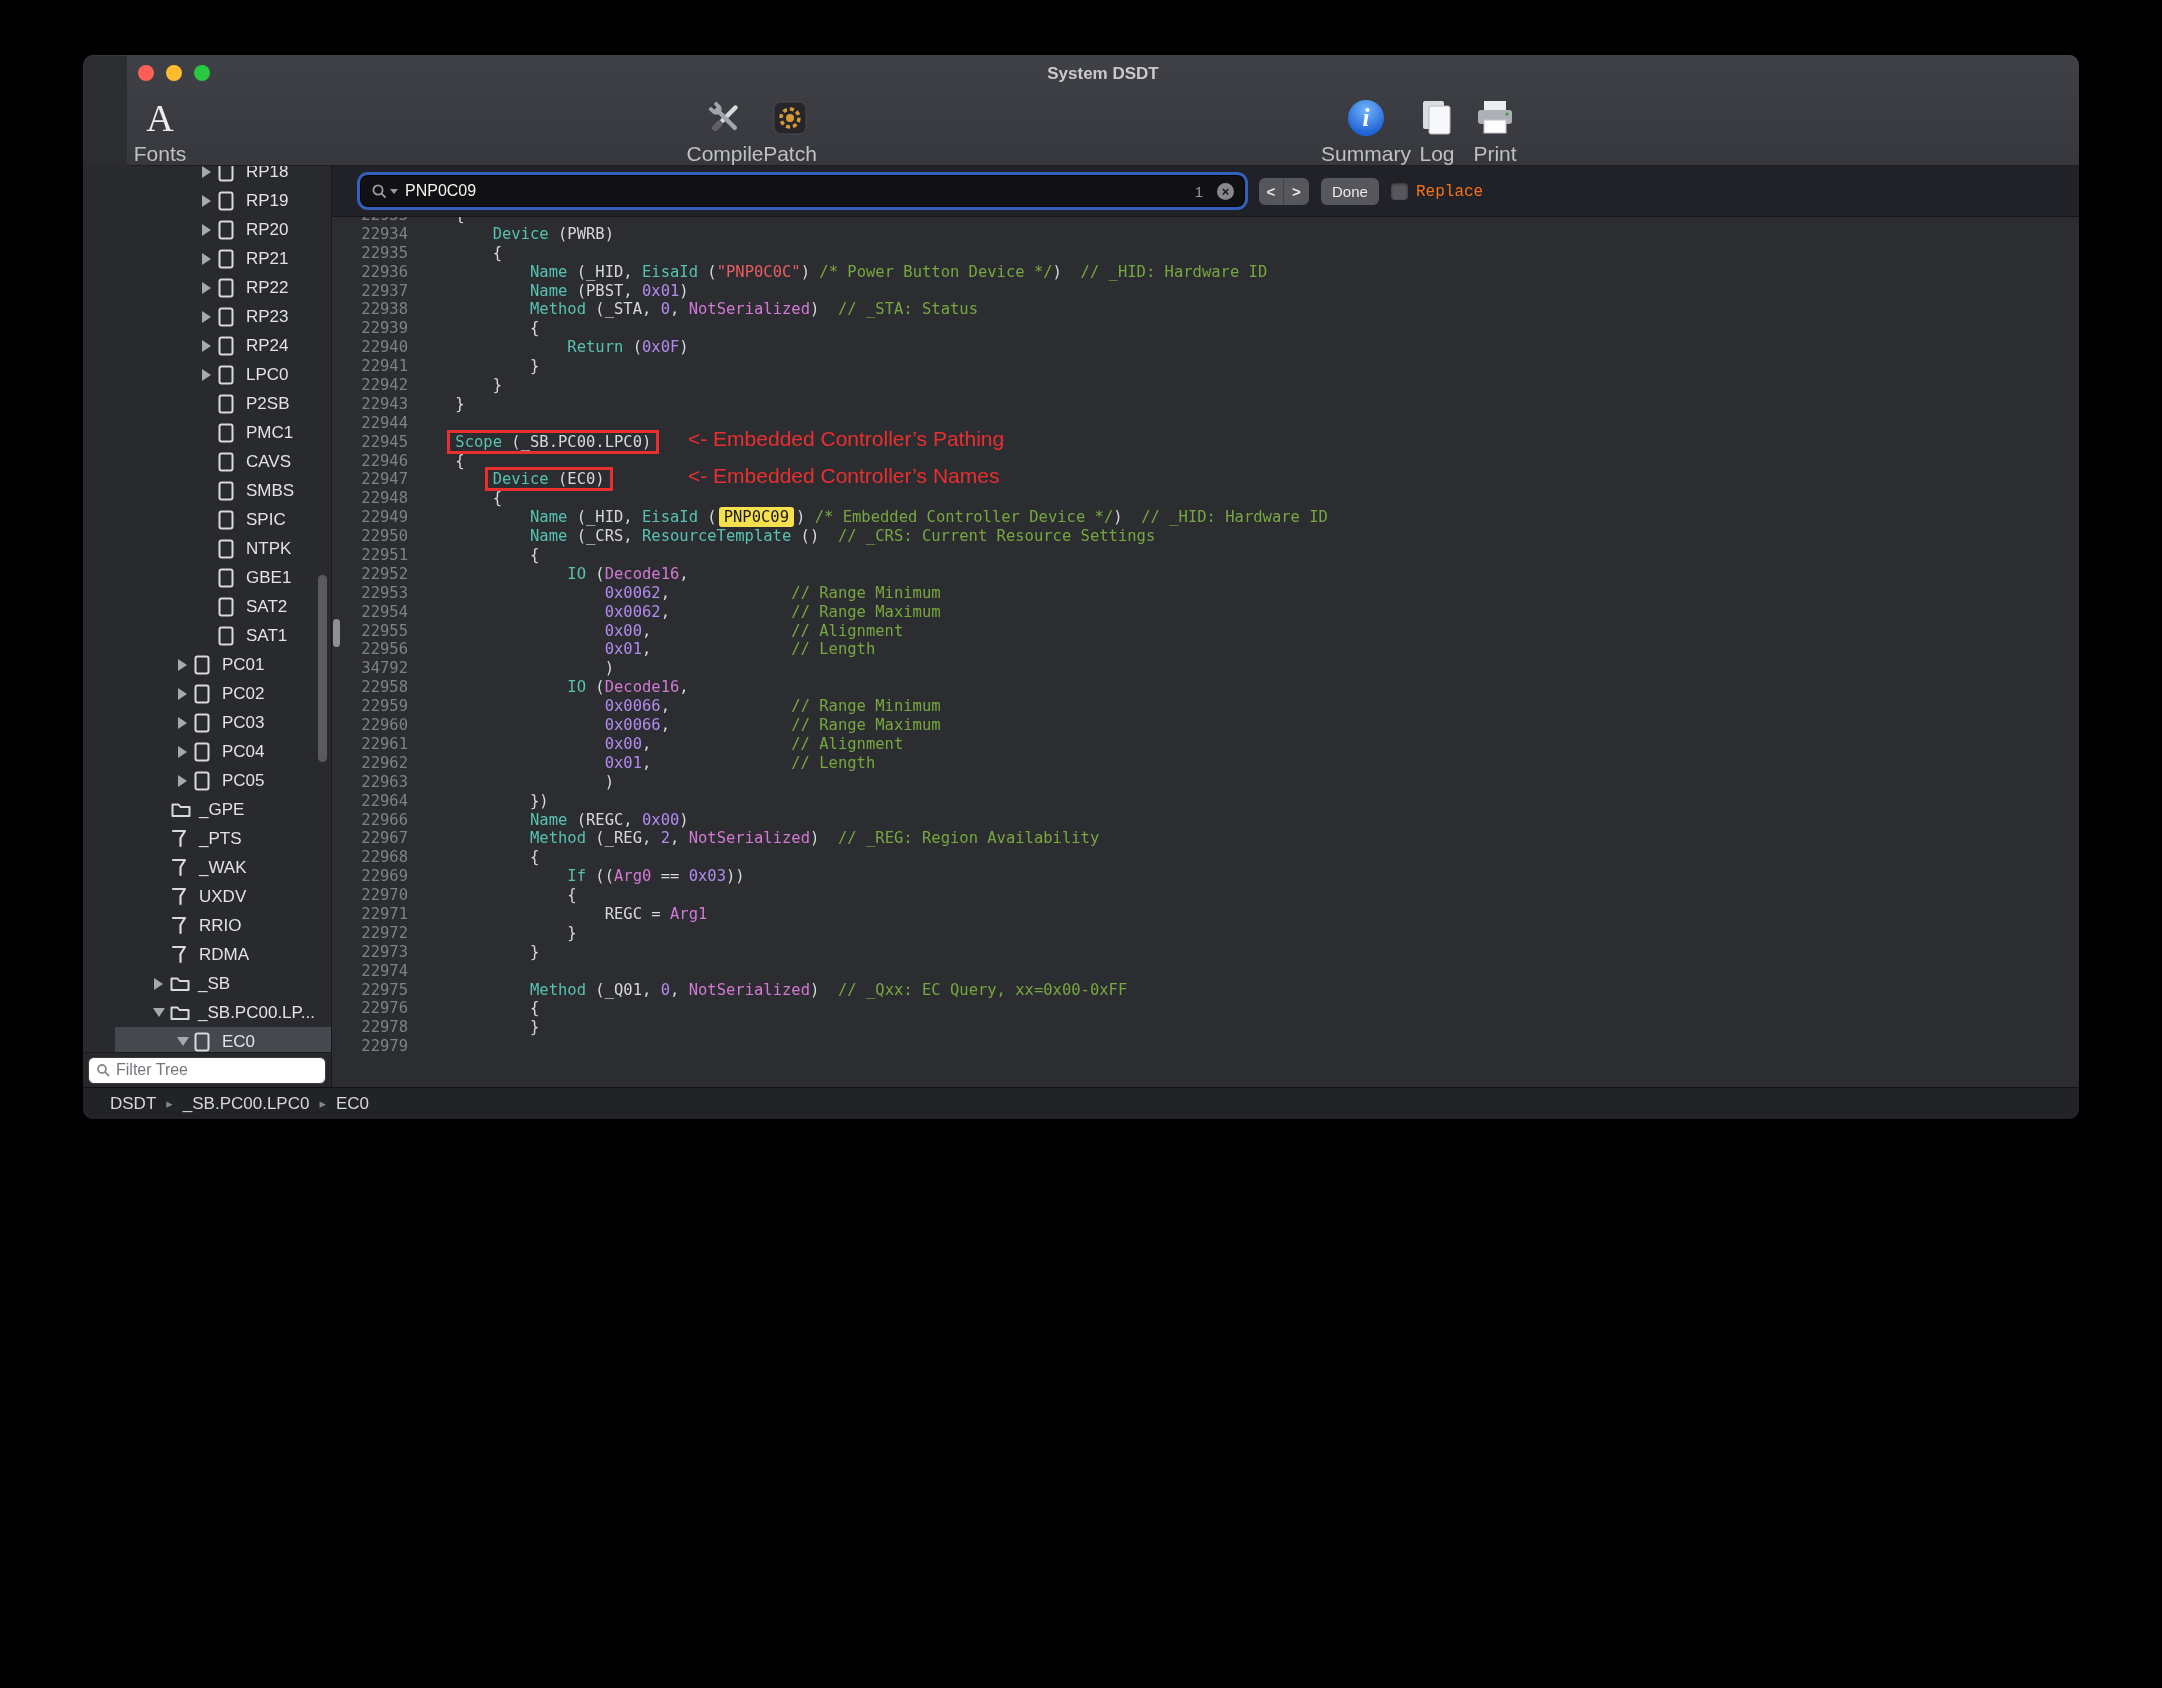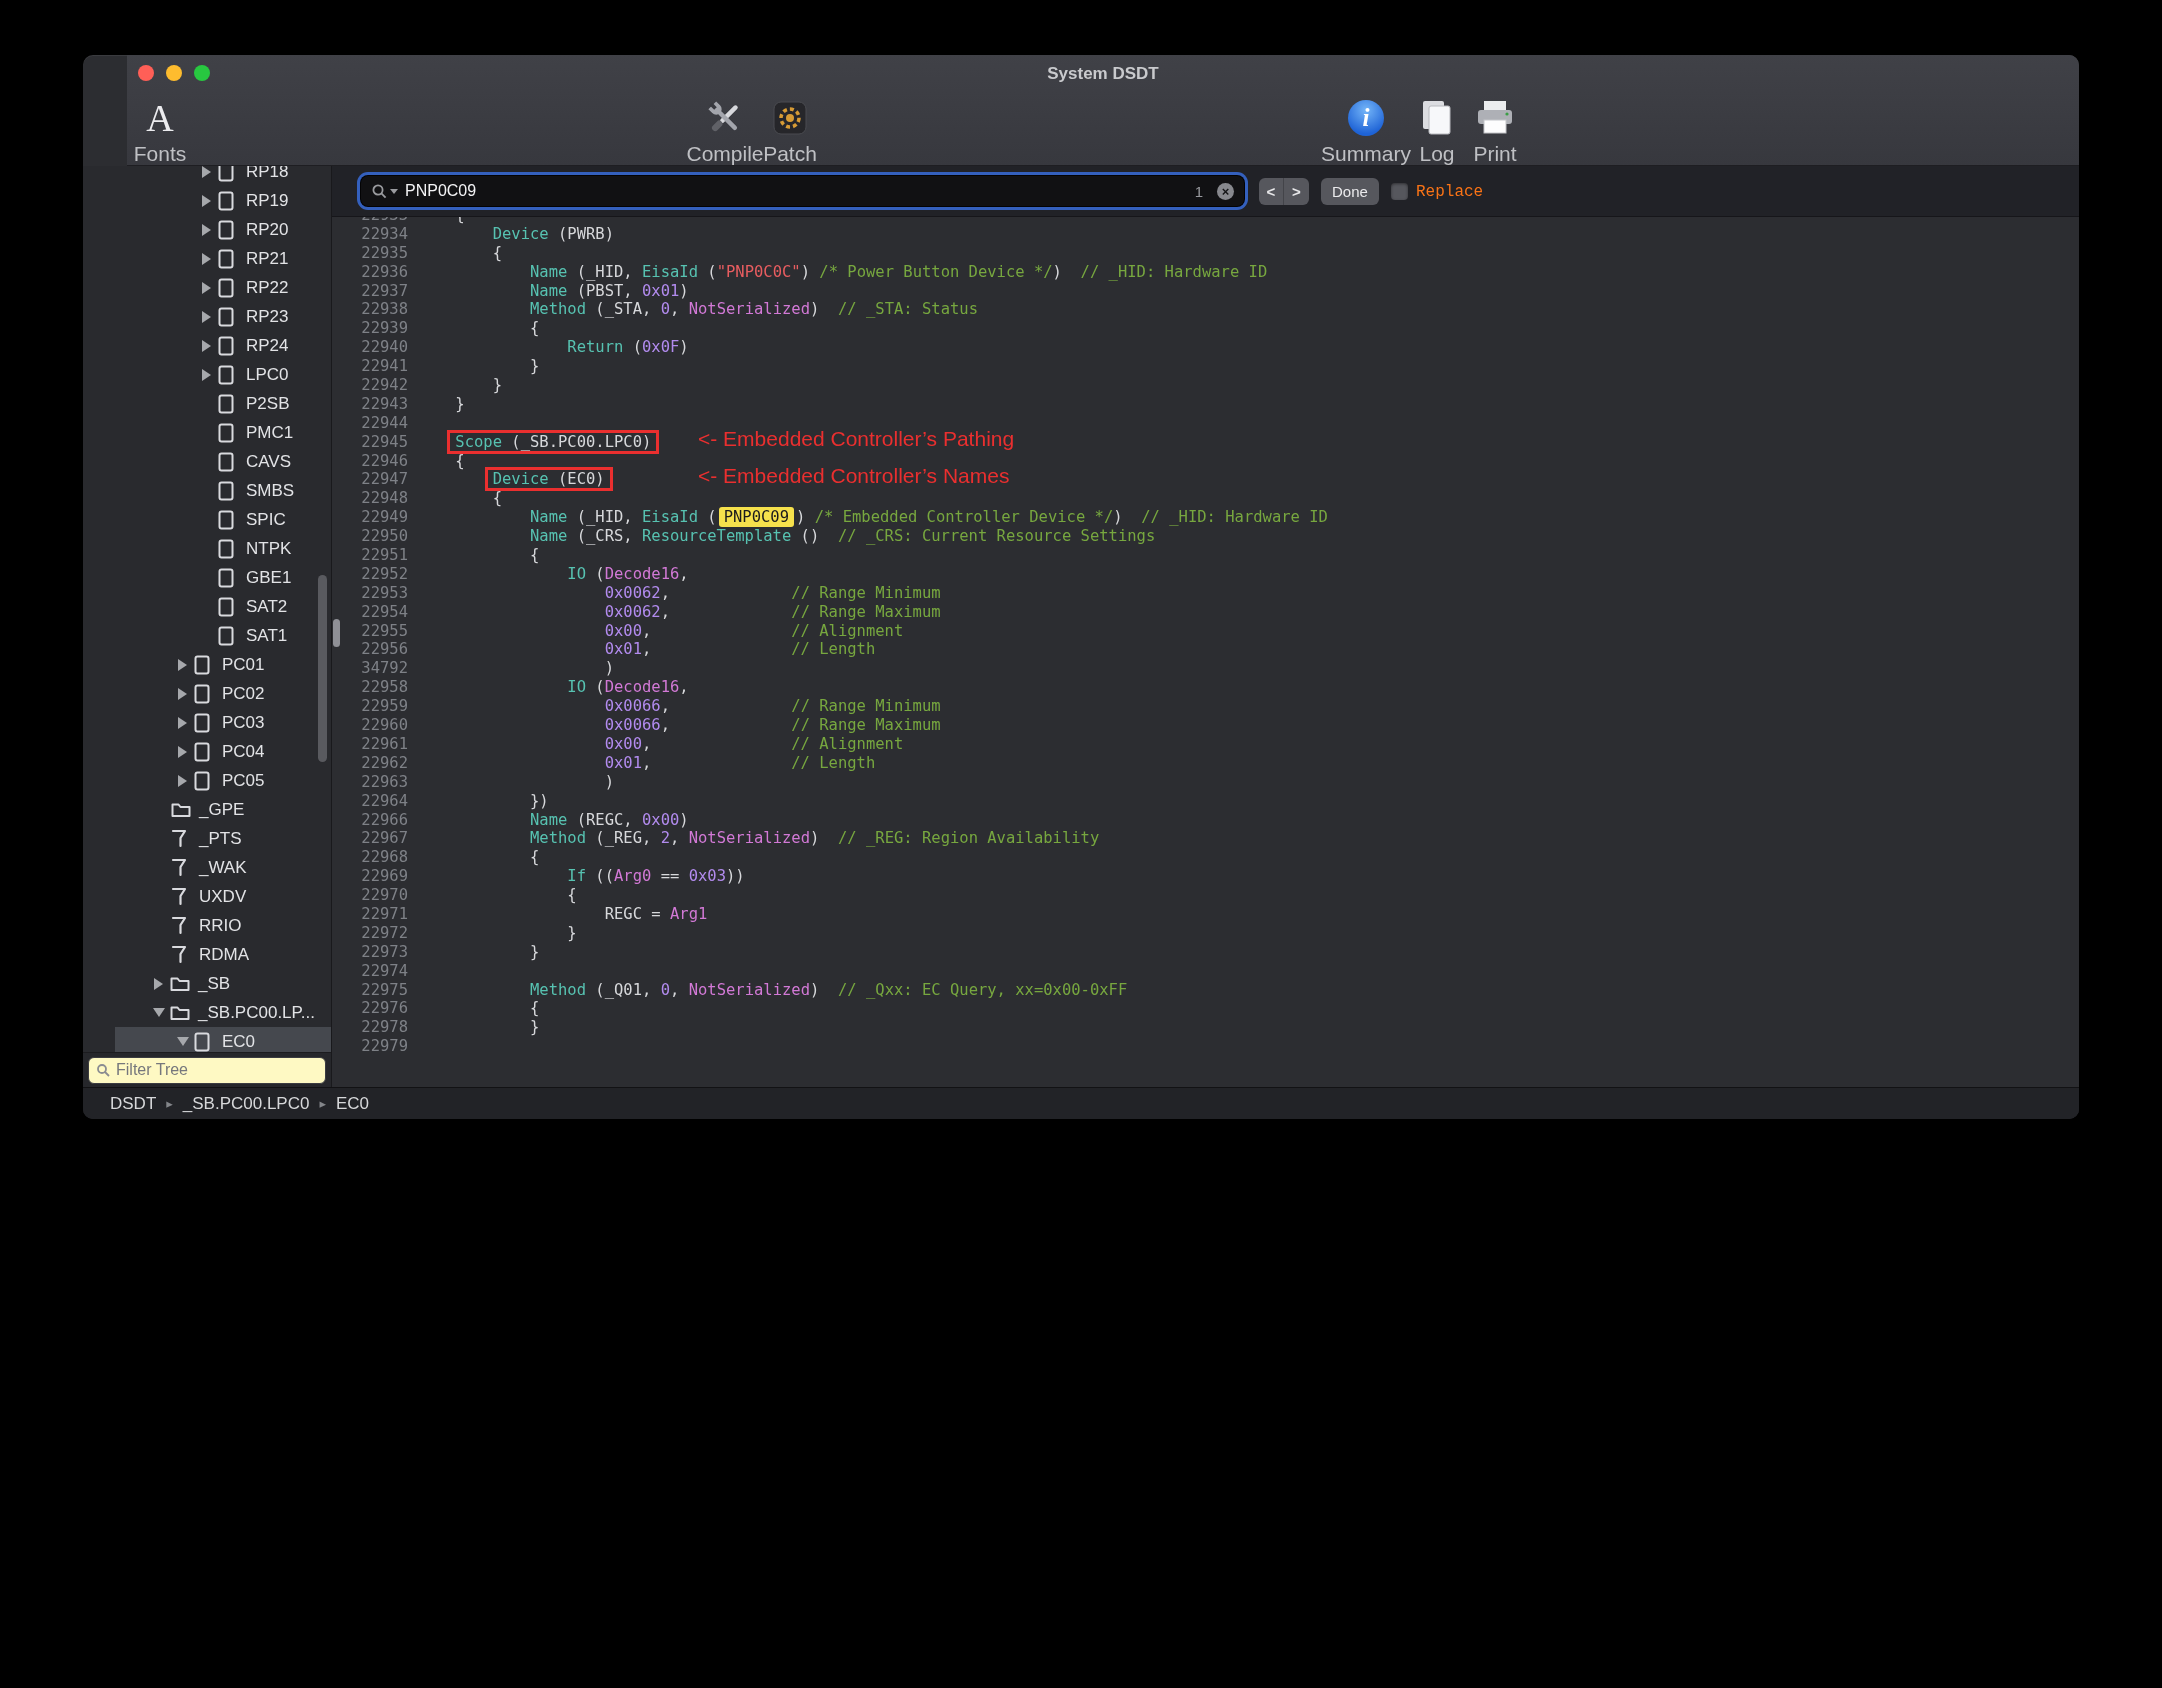--- a/index.html
+++ b/index.html
@@ -25,21 +25,21 @@
   .tree-row{height:29px;display:flex;align-items:center;font-size:17px;color:#e2e3e6;}
   .tree-row.selected{background:#45484e;}
   .tree-pad{flex:none;height:1px;}
   .disc{width:23px;flex:none;display:flex;align-items:center;justify-content:center;}
   .disc.right::before{content:"";border-left:9px solid #a6a8ac;border-top:6px solid transparent;border-bottom:6px solid transparent;}
   .disc.down::before{content:"";border-top:9px solid #a6a8ac;border-left:6px solid transparent;border-right:6px solid transparent;}
   .node-icon{width:25px;flex:none;display:flex;align-items:center;}
   .tree-label{margin-left:3px;white-space:nowrap;}
   .sidebar-scrollbar{position:absolute;right:4px;top:409px;width:9px;height:187px;border-radius:5px;background:#595a5f;}
   .filter-wrap{flex:none;height:34px;border-top:1px solid #1c1c1f;background:#26272b;display:flex;align-items:center;padding:0 5px;}
-  .filter-field{flex:1;height:25px;background:#fef9c3;border:1px solid #3b3c41;border-radius:6px;display:flex;align-items:center;gap:6px;padding:0 7px;}
+  .filter-field{flex:1;height:25px;background:#ffffff;border:1px solid #3b3c41;border-radius:6px;display:flex;align-items:center;gap:6px;padding:0 7px;}
   .filter-placeholder{color:#75777c;font-size:16px;}
   
   .main{flex:1;min-width:0;display:flex;flex-direction:column;background:#2c2d31;position:relative;}
   .search-row{flex:none;height:50px;background:#212227;border-bottom:1px solid #16161a;position:relative;}
   .search-field{position:absolute;left:29px;top:10px;width:883px;height:30px;box-sizing:border-box;background:#111113;border-radius:7px;box-shadow:0 0 0 1px #030304,0 0 0 4px rgba(57,112,228,.8);display:flex;align-items:center;padding:0 10px;gap:7px;}
   .search-glass{display:flex;align-items:center;gap:3px;}
   .search-caret{border-top:5px solid #9a9b9f;border-left:4px solid transparent;border-right:4px solid transparent;}
   .search-text{flex:1;color:#f3f3f5;font-size:16px;white-space:nowrap;overflow:hidden;}
   .search-count{color:#98999e;font-size:15px;margin-right:7px;}
   .search-clear{width:17px;height:17px;border-radius:50%;background:#87888d;color:#141416;font-size:13px;font-weight:bold;display:flex;align-items:center;justify-content:center;line-height:1;}
@@ -54,21 +54,21 @@
   .editor{flex:1;min-height:0;position:relative;overflow:hidden;font-family:"DejaVu Sans Mono",monospace;font-size:15.5px;line-height:18.9px;}
   .lines{margin-top:-11px;}
   .code-line{display:flex;position:relative;height:18.9px;white-space:pre;}
   .gutter{width:76px;flex:none;text-align:right;color:#7e8187;}
   .line-content{padding-left:10px;}
   .sg{white-space:pre;}
   .p{color:#d7d8db}.k{color:#57c2b1}.n{color:#b28bee}.m{color:#d279d6}.s{color:#e85d60}.c{color:#77a73f}
   .h{background:#f6e14c;color:#1b1b1d;border-radius:3px;padding:1px 5px;margin:0 2px;}
   .redbox{position:relative;}
   .redbox::after{content:"";position:absolute;left:-8px;right:-8px;top:-3px;bottom:-3px;border:3px solid #ea2f2f;pointer-events:none;}
-  .annotation{position:absolute;left:366px;top:-3px;font-family:"Liberation Sans",sans-serif;font-size:21px;color:#ea2f2f;white-space:nowrap;}
+  .annotation{position:absolute;left:356px;top:-3px;font-family:"Liberation Sans",sans-serif;font-size:21px;color:#ea2f2f;white-space:nowrap;}
   .divider-handle{position:absolute;left:1px;top:402px;width:7px;height:28px;border-radius:4px;background:#8f9096;}
   
   .statusbar{flex:none;height:31px;background:#222327;border-top:1px solid #121214;display:flex;align-items:center;padding-left:27px;}
   .breadcrumb{display:flex;align-items:center;gap:10px;font-size:17px;color:#d7d8da;}
   .crumb-sep{color:#84868a;font-size:13px;}
 </style>
 </head>
 <body>
 
 <div class="window">

